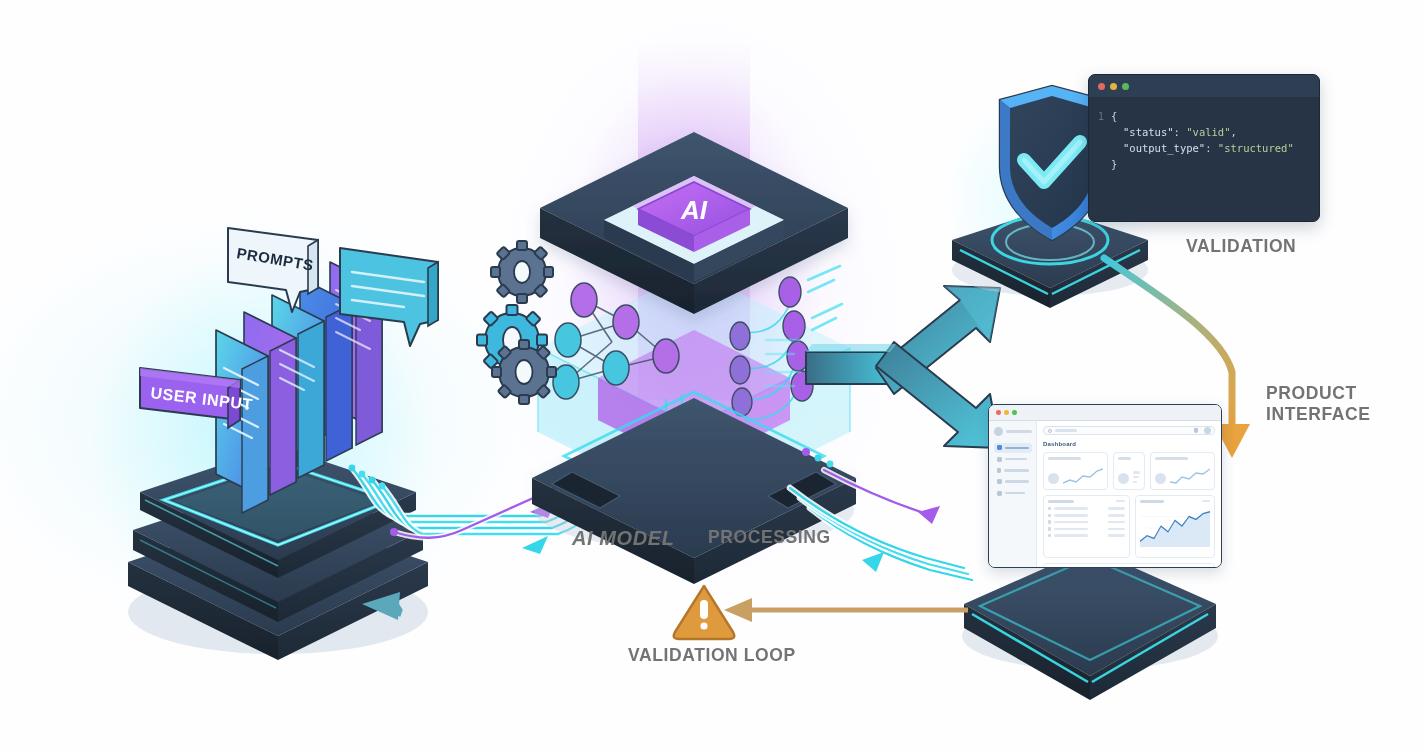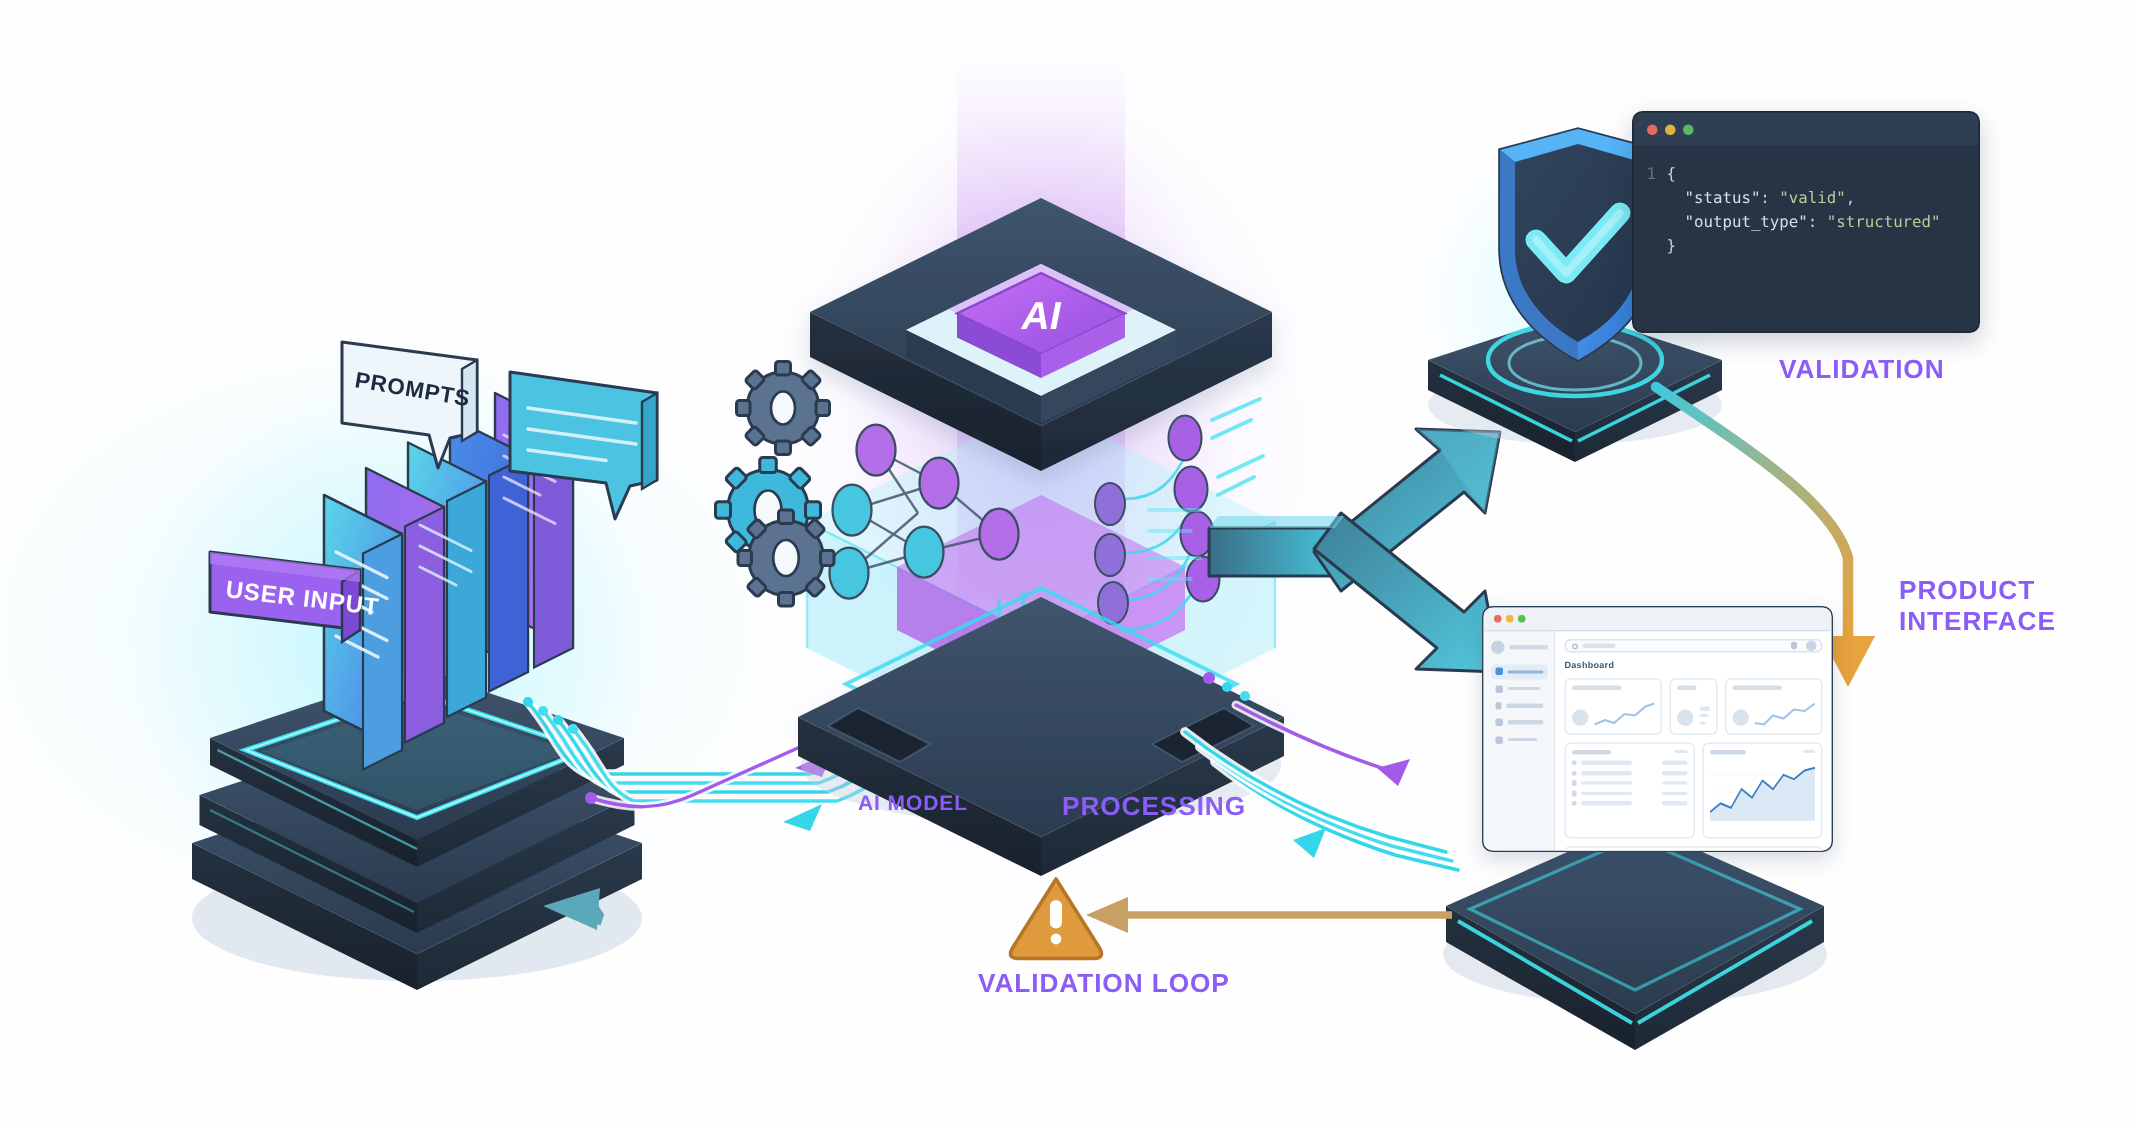--- a/index.html
+++ b/index.html
@@ -14,30 +14,30 @@
       radial-gradient(ellipse 300px 420px at 700px 300px, rgba(232,220,252,.35) 0%, rgba(255,255,255,0) 70%),
       #fefeff;
   }
   #stage{ position:absolute; inset:0; }
   svg.layer{ position:absolute; left:0; top:0; width:1424px; height:752px; overflow:visible; }
 
   .lbl{
     position:absolute;
     font-family:"Liberation Sans", sans-serif;
     font-weight:700;
-    color:#8b5cf6;
+    color:#737373;
     letter-spacing:.6px;
     white-space:pre;
     line-height:1.18;
   }
-  #label-ai-model{ left:572px; top:527px; font-size:14px; }
+  #label-ai-model{ left:572px; top:527px; font-size:20px;font-style:italic; }
   #label-processing{ left:708px; top:527px; font-size:17.5px; }
   #label-validation{ left:1186px; top:236px; font-size:17.5px; }
   #label-product-interface{ left:1266px; top:359px; font-size:17.5px;margin-top:24px; }
-  #label-validation-loop{ left:628px; top:645px; font-size:17.5px;margin-left:24px; }
+  #label-validation-loop{ left:628px; top:645px; font-size:17.5px; }
 
   
   #code-window{
     position:absolute; left:1088px; top:74px; width:232px; height:148px;
     background:#263445; border-radius:7px;
     border:1px solid #1d2836;
     box-shadow:0 6px 16px rgba(30,45,65,.22);
     overflow:hidden;
   }
   #code-titlebar{

